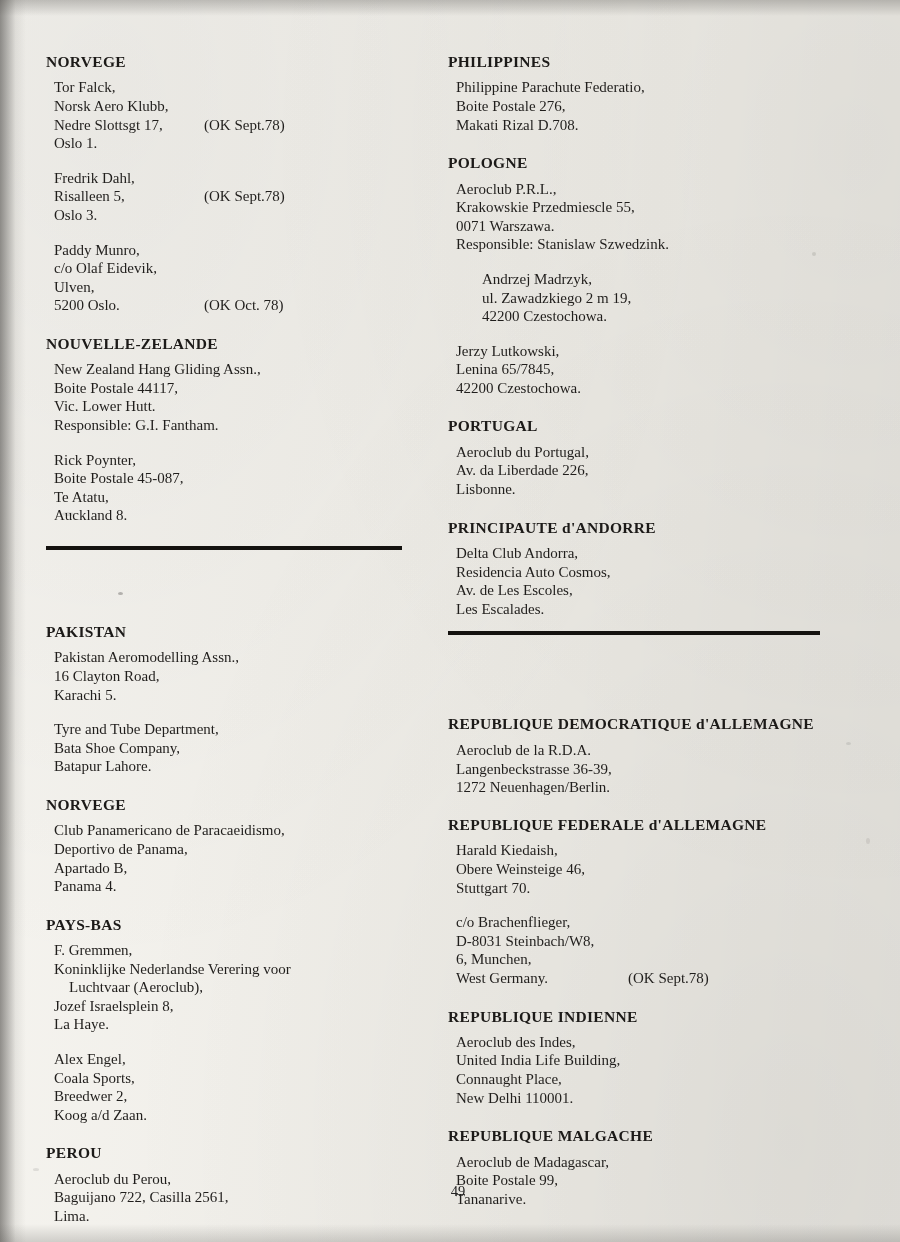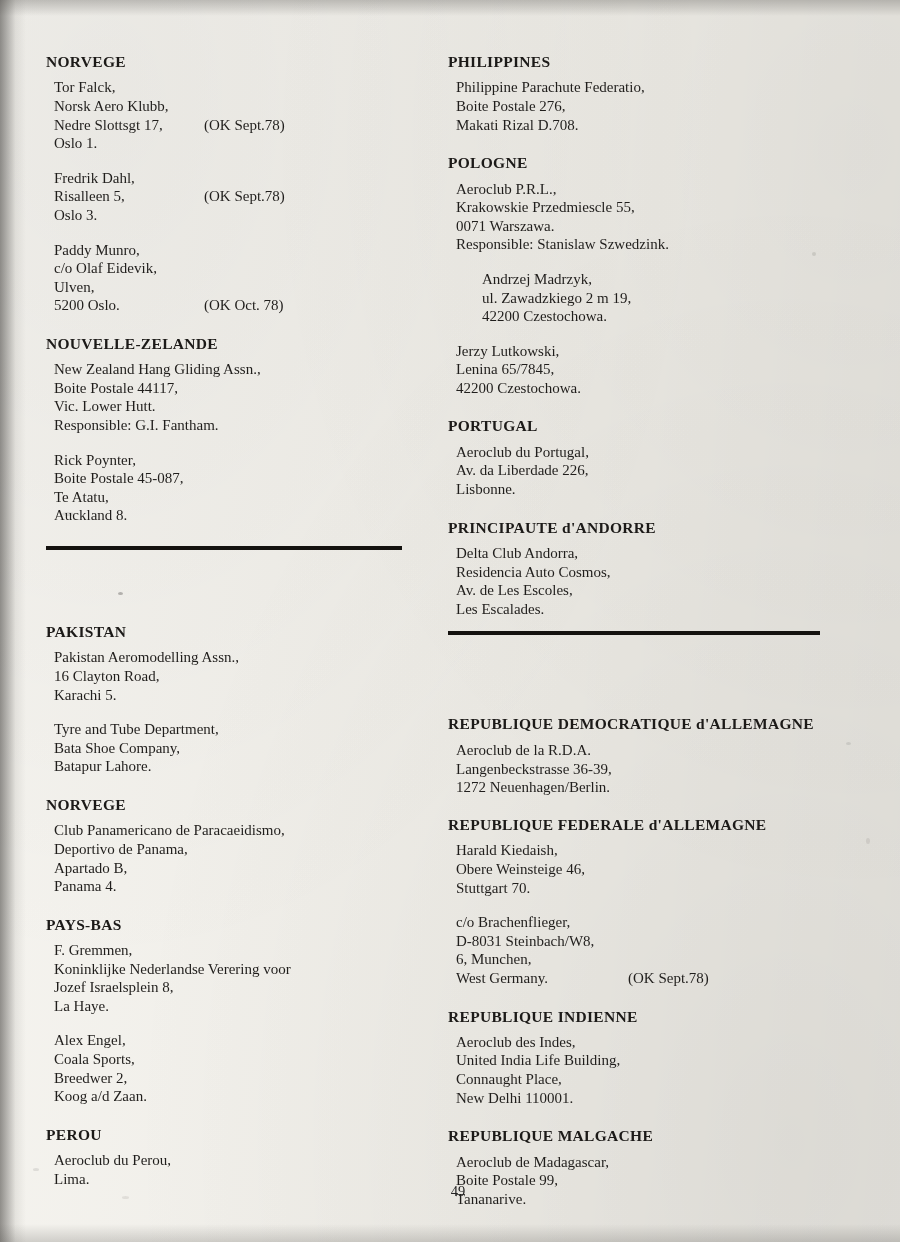--- a/index.html
+++ b/index.html
@@ -153,27 +153,27 @@
         <div class="entry"><span class="line">Tyre and Tube Department,</span><span class="line">Bata Shoe Company,</span><span class="line">Batapur Lahore.</span></div>
       </div>
 
       <div class="block">
         <div class="country">NORVEGE</div>
         <div class="entry"><span class="line">Club Panamericano de Paracaeidismo,</span><span class="line">Deportivo de Panama,</span><span class="line">Apartado B,</span><span class="line">Panama 4.</span></div>
       </div>
 
       <div class="block">
         <div class="country">PAYS-BAS</div>
-        <div class="entry"><span class="line">F. Gremmen,</span><span class="line">Koninklijke Nederlandse Verering voor</span><span class="line">Jozef Israelsplein 8,</span><span class="line">La Haye.</span></div>
+        <div class="entry"><span class="line">F. Gremmen,</span><span class="line">Koninklijke Nederlandse Verering voor</span><span class="line">    Luchtvaar (Aeroclub),</span><span class="line">Jozef Israelsplein 8,</span><span class="line">La Haye.</span></div>
         <div class="entry"><span class="line">Alex Engel,</span><span class="line">Coala Sports,</span><span class="line">Breedwer 2,</span><span class="line">Koog a/d Zaan.</span></div>
       </div>
 
       <div class="block">
         <div class="country">PEROU</div>
-        <div class="entry"><span class="line">Aeroclub du Perou,</span><span class="line">Lima.</span></div>
+        <div class="entry"><span class="line">Aeroclub du Perou,</span><span class="line">Baguijano 722, Casilla 2561,</span><span class="line">Lima.</span></div>
       </div>
 
     </div>
 
     <div class="col col-right">
 
       <div class="block">
         <div class="country">PHILIPPINES</div>
         <div class="entry"><span class="line">Philippine Parachute Federatio,</span><span class="line">Boite Postale 276,</span><span class="line">Makati Rizal D.708.</span></div>
       </div>

